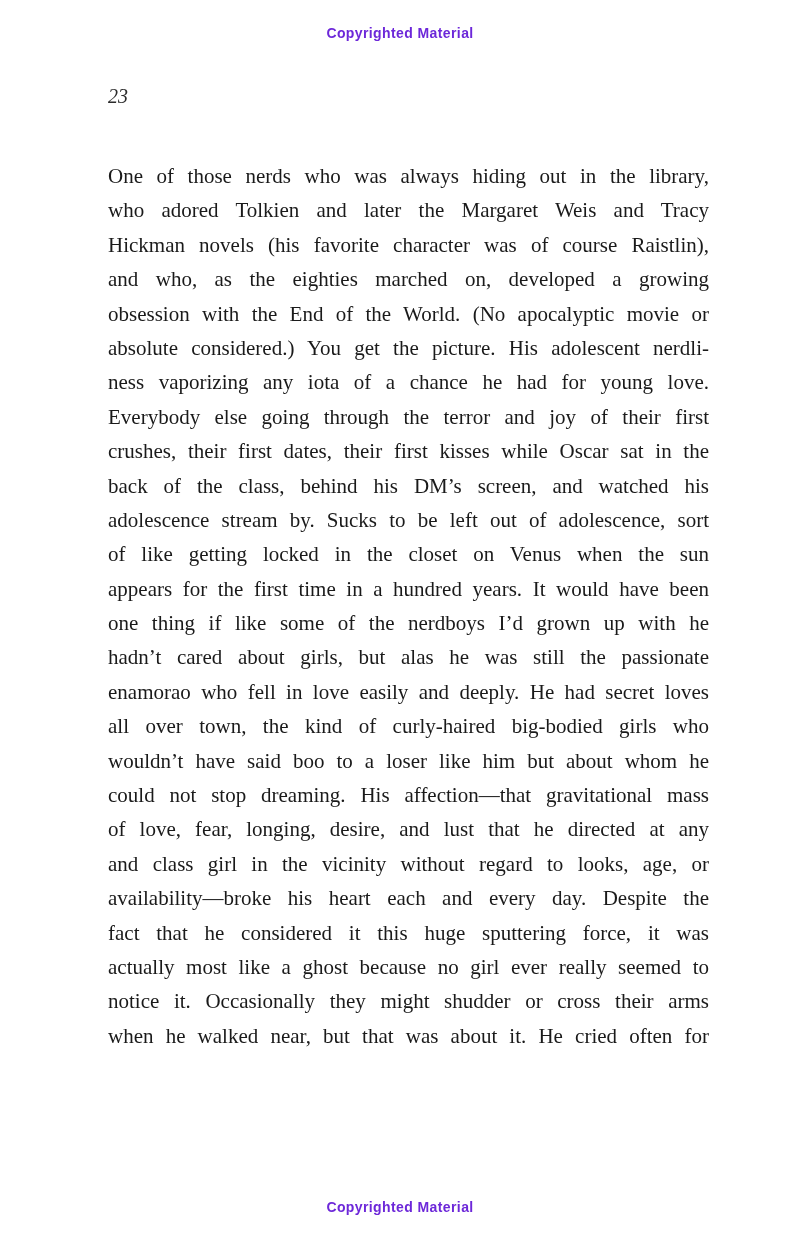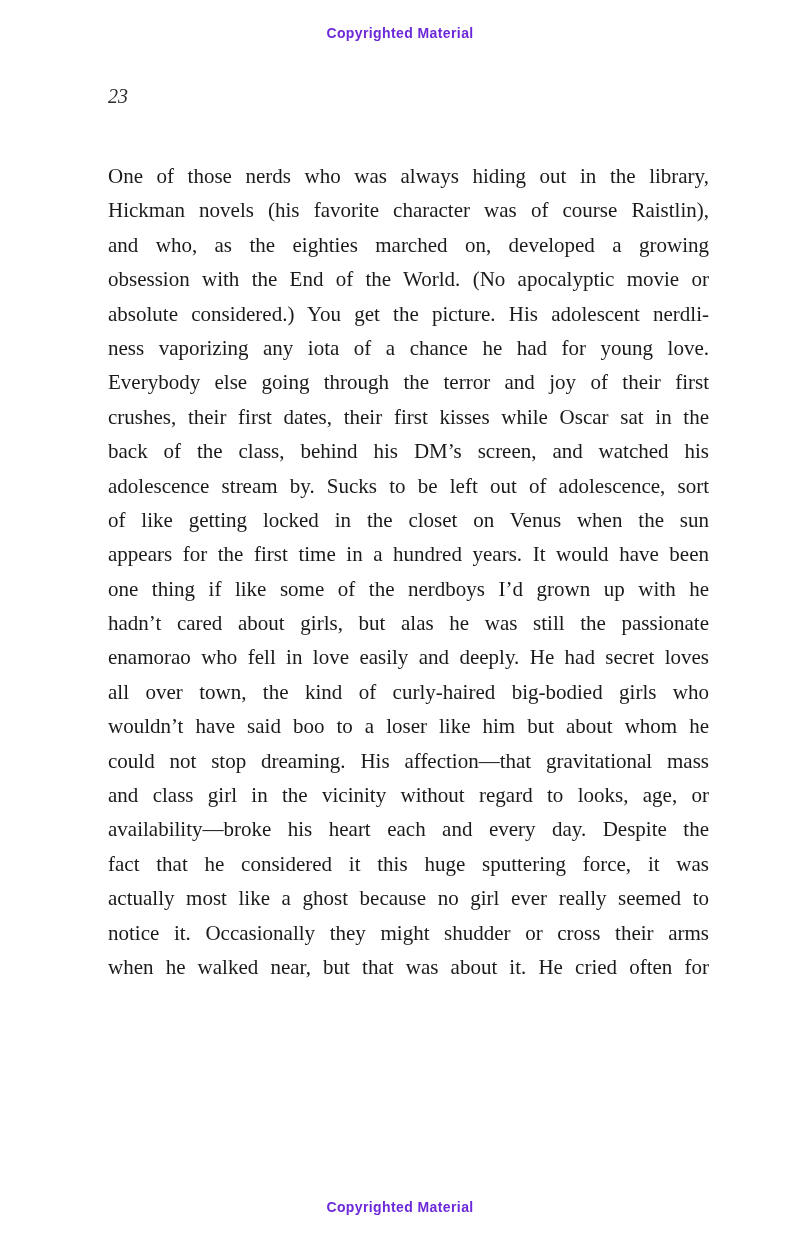--- a/index.html
+++ b/index.html
@@ -58,37 +58,39 @@
 <body>
 
 <div class="page">
 
   <div class="copyright top">Copyrighted Material</div>
 
   <div class="page-number">23</div>
 
   <div class="body-text">
       <div class="text-line">One of those nerds who was always hiding out in the library,</div>
+      <div class="text-line">who adored Tolkien and later the Margaret Weis and Tracy</div>
       <div class="text-line">Hickman novels (his favorite character was of course Raistlin),</div>
       <div class="text-line">and who, as the eighties marched on, developed a growing</div>
       <div class="text-line">obsession with the End of the World. (No apocalyptic movie or</div>
       <div class="text-line">absolute considered.) You get the picture. His adolescent nerdli-</div>
       <div class="text-line">ness vaporizing any iota of a chance he had for young love.</div>
       <div class="text-line">Everybody else going through the terror and joy of their first</div>
       <div class="text-line">crushes, their first dates, their first kisses while Oscar sat in the</div>
       <div class="text-line">back of the class, behind his DM’s screen, and watched his</div>
       <div class="text-line">adolescence stream by. Sucks to be left out of adolescence, sort</div>
       <div class="text-line">of like getting locked in the closet on Venus when the sun</div>
       <div class="text-line">appears for the first time in a hundred years. It would have been</div>
       <div class="text-line">one thing if like some of the nerdboys I’d grown up with he</div>
       <div class="text-line">hadn’t cared about girls, but alas he was still the passionate</div>
       <div class="text-line">enamorao who fell in love easily and deeply. He had secret loves</div>
       <div class="text-line">all over town, the kind of curly-haired big-bodied girls who</div>
       <div class="text-line">wouldn’t have said boo to a loser like him but about whom he</div>
       <div class="text-line">could not stop dreaming. His affection—that gravitational mass</div>
+      <div class="text-line">of love, fear, longing, desire, and lust that he directed at any</div>
       <div class="text-line">and class girl in the vicinity without regard to looks, age, or</div>
       <div class="text-line">availability—broke his heart each and every day. Despite the</div>
       <div class="text-line">fact that he considered it this huge sputtering force, it was</div>
       <div class="text-line">actually most like a ghost because no girl ever really seemed to</div>
       <div class="text-line">notice it. Occasionally they might shudder or cross their arms</div>
       <div class="text-line">when he walked near, but that was about it. He cried often for</div>
     </div>
 
   <div class="copyright bottom">Copyrighted Material</div>
 

